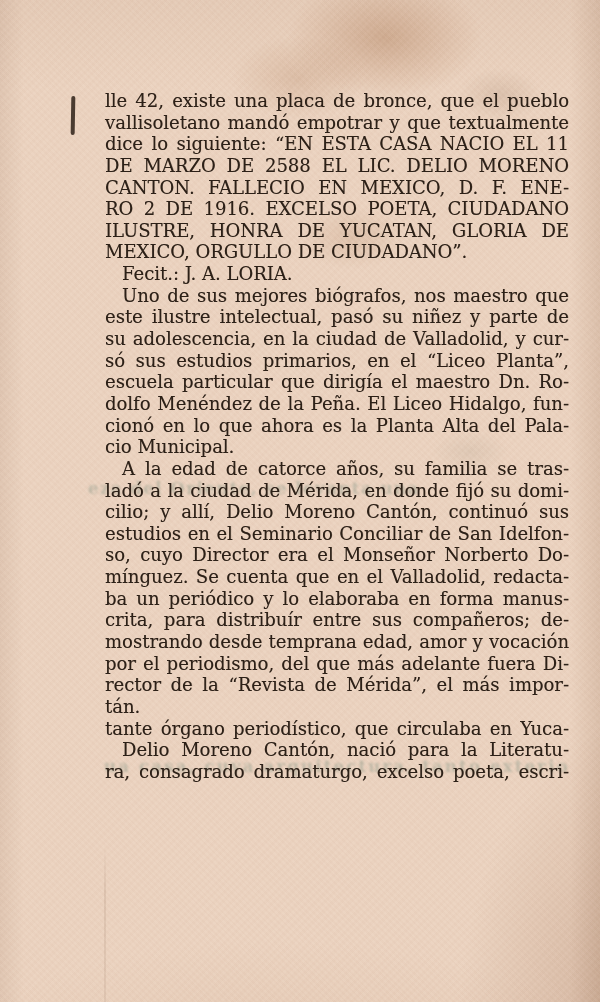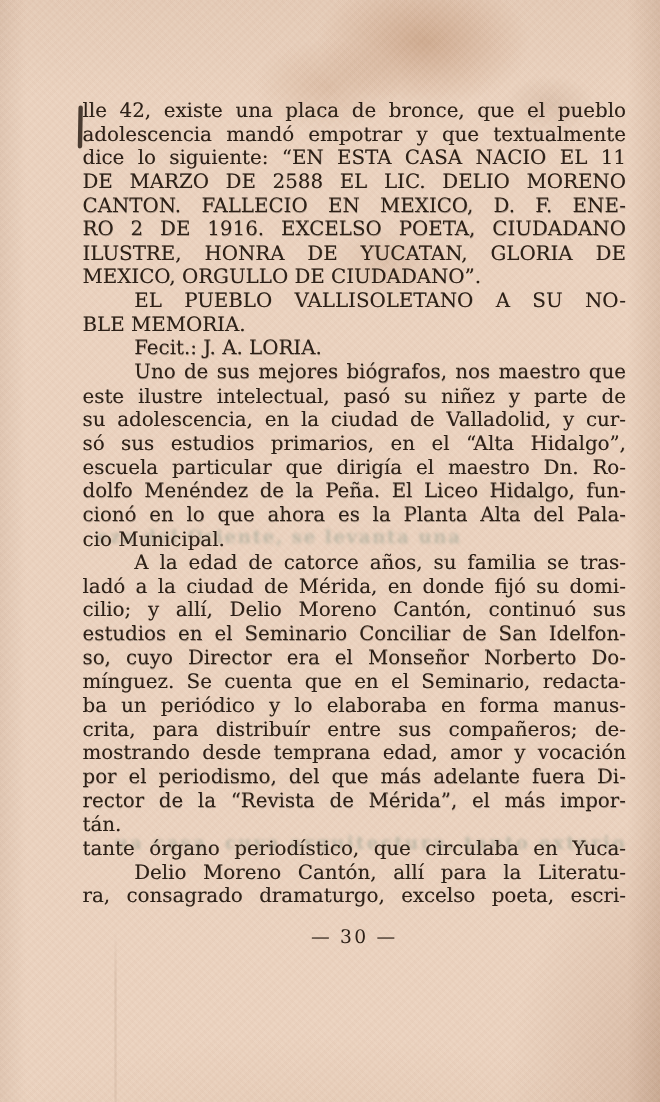--- a/index.html
+++ b/index.html
@@ -38,20 +38,21 @@
     line-height: 21.65px;
     color: var(--ink, #2c2017);
     text-shadow: 0.3px 0.3px 0 rgba(44,32,23,0.35);
   }
   .line {
     height: 21.65px;
     overflow: hidden;
     text-align: justify;
     text-align-last: left;
     white-space: normal;
+    padding-left: 30px;
   }
   .line.jfull { text-align-last: justify; }
   .line.ind { padding-left: 47px; }
   .page-number {
     position: absolute;
     left: 75px; top: 842px; width: 494px;
     text-align: center;
     font-size: 17px;
     color: var(--ink, #2c2017);
     letter-spacing: 2px;
@@ -90,64 +91,59 @@
 
 <div class="page">
   <div class="grain"></div>
 
   <div class="bleed bleed-1">eza del Oriente, se levanta una</div>
   <div class="bleed bleed-2">ua casa, cuya arquitectura, tanto exterio</div>
 
   <div class="body-text">
       <div>
         <div class="line jfull">lle 42, existe una placa de bronce, que el pueblo</div>
-        <div class="line jfull">adolescencia mandó empotrar y que textualmente</div>
+        <div class="line jfull">vallisoletano mandó empotrar y que textualmente</div>
         <div class="line jfull">dice lo siguiente: “EN ESTA CASA NACIO EL 11</div>
         <div class="line jfull">DE MARZO DE 2588 EL LIC. DELIO MORENO</div>
         <div class="line jfull">CANTON. FALLECIO EN MEXICO, D. F. ENE-</div>
         <div class="line jfull">RO 2 DE 1916. EXCELSO POETA, CIUDADANO</div>
         <div class="line jfull">ILUSTRE, HONRA DE YUCATAN, GLORIA DE</div>
         <div class="line">MEXICO, ORGULLO DE CIUDADANO”.</div>
       </div>
       <div>
-        <div class="line jfull ind">EL PUEBLO VALLISOLETANO A SU NO-</div>
-        <div class="line">BLE MEMORIA.</div>
-      </div>
-      <div>
         <div class="line ind">Fecit.: J. A. LORIA.</div>
       </div>
       <div>
         <div class="line jfull ind">Uno de sus mejores biógrafos, nos maestro que</div>
         <div class="line jfull">este ilustre intelectual, pasó su niñez y parte de</div>
         <div class="line jfull">su adolescencia, en la ciudad de Valladolid, y cur-</div>
-        <div class="line jfull">só sus estudios primarios, en el “Alta Hidalgo”,</div>
+        <div class="line jfull">só sus estudios primarios, en el “Liceo Planta”,</div>
         <div class="line jfull">escuela particular que dirigía el maestro Dn. Ro-</div>
         <div class="line jfull">dolfo Menéndez de la Peña. El Liceo Hidalgo, fun-</div>
         <div class="line jfull">cionó en lo que ahora es la Planta Alta del Pala-</div>
         <div class="line">cio Municipal.</div>
       </div>
       <div>
         <div class="line jfull ind">A la edad de catorce años, su familia se tras-</div>
         <div class="line jfull">ladó a la ciudad de Mérida, en donde fijó su domi-</div>
         <div class="line jfull">cilio; y allí, Delio Moreno Cantón, continuó sus</div>
         <div class="line jfull">estudios en el Seminario Conciliar de San Idelfon-</div>
         <div class="line jfull">so, cuyo Director era el Monseñor Norberto Do-</div>
-        <div class="line jfull">mínguez. Se cuenta que en el Seminario, redacta-</div>
+        <div class="line jfull">mínguez. Se cuenta que en el Valladolid, redacta-</div>
         <div class="line jfull">ba un periódico y lo elaboraba en forma manus-</div>
         <div class="line jfull">crita, para distribuír entre sus compañeros; de-</div>
         <div class="line jfull">mostrando desde temprana edad, amor y vocación</div>
         <div class="line jfull">por el periodismo, del que más adelante fuera Di-</div>
         <div class="line jfull">rector de la “Revista de Mérida”, el más impor-</div>
         <div class="line">tán.</div>
         <div class="line jfull">tante órgano periodístico, que circulaba en Yuca-</div>
       </div>
       <div>
-        <div class="line jfull ind">Delio Moreno Cantón, allí para la Literatu-</div>
+        <div class="line jfull ind">Delio Moreno Cantón, nació para la Literatu-</div>
         <div class="line jfull">ra, consagrado dramaturgo, excelso poeta, escri-</div>
       </div>
     </div>
 
   <div class="ink-mark"></div>
 
   <div class="crease"></div>
 
-  <div class="page-number">— 30 —</div>
 </div>
 
 </body></html>

